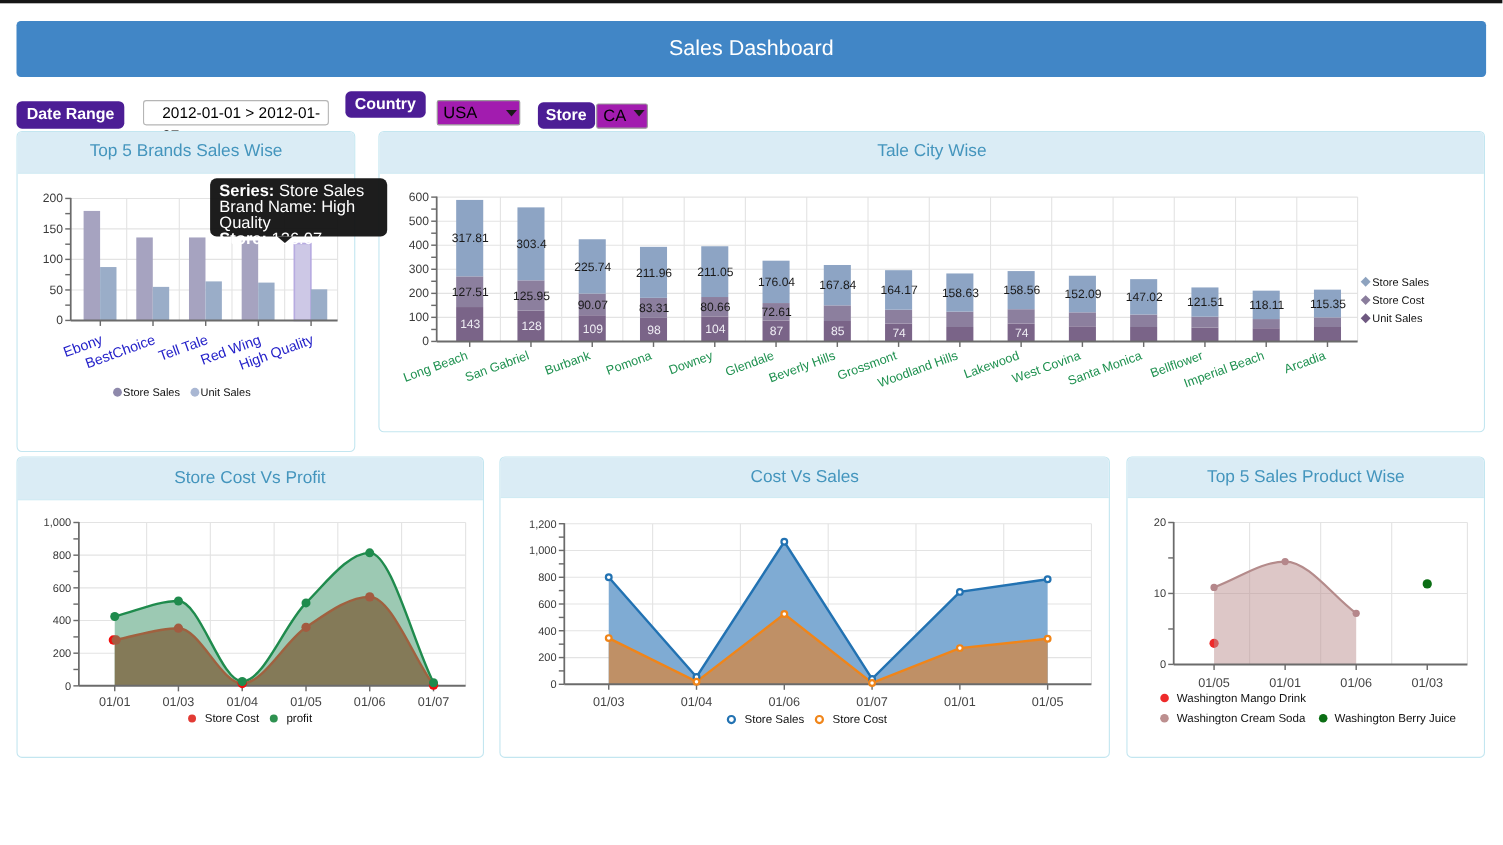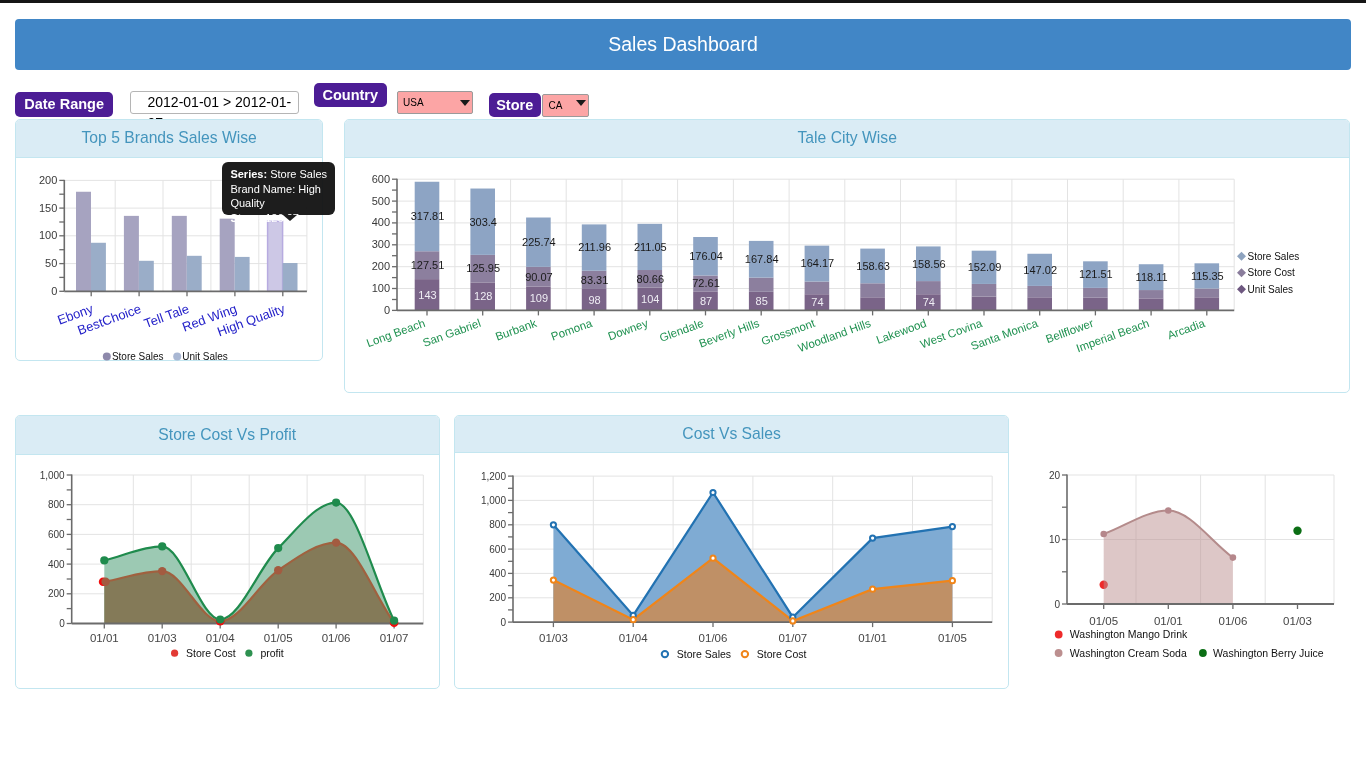--- a/index.html
+++ b/index.html
@@ -2,61 +2,66 @@
 <html><head>
 <meta charset="utf-8">
 <style>
 * { margin:0; padding:0; box-sizing:border-box; }
 html,body { width:1366px; height:768px; background:#fff; font-family:"Liberation Sans", sans-serif; overflow:hidden; }
 #page { position:relative; width:1366px; height:768px; }
 #topbar { position:absolute; left:0; top:0; width:1366px; height:2.5px; background:#161616; }
 #hdr { position:absolute; left:15px; top:19px; width:1336px; height:51px; background:#4186c6; border-radius:4px; color:#fff; text-align:center; line-height:51px; font-size:19.5px; }
 .btn { position:absolute; background:#4c1d95; color:#fff; font-weight:bold; font-size:14.5px; border-radius:5px; text-align:center; }
 .inp { position:absolute; background:#fff; border:1px solid #b5b5b5; border-radius:3px; color:#000; font-size:14px; }
-.sel { position:absolute; background:#fca5a5; border:1px solid #9a9a9a; color:#000; font-size:10px; border-radius:2px; }
+.sel { position:absolute; background:#a21caf; border:1px solid #9a9a9a; color:#000; font-size:15px; border-radius:2px; }
 .arrow { position:absolute; width:0; height:0; border-left:5.5px solid transparent; border-right:5.5px solid transparent; border-top:6px solid #1a1a1a; }
 .panel { position:absolute; border:1px solid #c3e6f0; border-radius:5px; background:#fff; }
 .phead { background:#daecf5; border-bottom:1px solid #c3e6f0; border-radius:4px 4px 0 0; text-align:center; display:flex; align-items:center; justify-content:center; color:#4495bd; font-size:15.7px; }
 #chartsvg { position:absolute; left:0; top:0; }
-#tooltip { position:absolute; left:222px; top:161.8px; width:113px; height:53.4px; background:rgba(17,17,17,0.95); border-radius:6px; color:#fff; font-size:11px; padding:5.2px 0 0 8.4px; line-height:14.7px; }
+#tooltip { position:absolute; left:191px; top:161.8px; width:161px; height:53.4px; background:rgba(17,17,17,0.95); border-radius:6px; color:#fff; font-size:15px; padding:5.2px 0 0 8.4px; line-height:14.7px; }
 #tooltip:after { content:""; position:absolute; left:61px; top:100%; width:0; height:0; border-left:7px solid transparent; border-right:7px solid transparent; border-top:6.5px solid rgba(17,17,17,0.95); }
 </style>
 </head>
 <body>
 <div id="page">
 <div id="topbar"></div>
 <div id="hdr">Sales Dashboard</div>
 
 <div class="btn" style="left:15.3px;top:92px;width:97.7px;height:24.5px;line-height:24.5px;">Date Range</div>
 <div class="inp" style="left:129.5px;top:90.5px;width:169.5px;height:23.5px;line-height:21.5px;padding-left:17px;">2012-01-01 &gt; 2012-01-07</div>
 <div class="btn" style="left:314px;top:83px;width:72.5px;height:24px;line-height:24px;">Country</div>
 <div class="sel" style="left:397px;top:90.5px;width:76px;height:23px;line-height:21px;padding-left:5px;">USA</div>
 <div class="arrow" style="left:459.5px;top:99.5px;"></div>
 <div class="btn" style="left:488.5px;top:92.5px;width:52.5px;height:24px;line-height:24px;">Store</div>
 <div class="sel" style="left:541.5px;top:94px;width:47px;height:23px;line-height:21px;padding-left:6px;">CA</div>
 <div class="arrow" style="left:575.5px;top:99.5px;"></div>
 
-<div class="panel" style="left:15.3px;top:118.6px;width:307.7px;height:242px;">
+<div class="panel" style="left:15.3px;top:118.6px;width:307.7px;height:292px;">
 <div class="phead" style="height:38.70000000000002px;">
         <span>Top 5 Brands Sales Wise</span>
       </div>
 </div>
     <div class="panel" style="left:344.2px;top:118.6px;width:1006.0px;height:274.6px;">
 <div class="phead" style="height:38.70000000000002px;">
         <span>Tale City Wise</span>
       </div>
 </div>
     <div class="panel" style="left:14.7px;top:415.3px;width:425.0px;height:273.49999999999994px;">
 <div class="phead" style="height:39px;">
         <span>Store Cost Vs Profit</span>
       </div>
 </div>
     <div class="panel" style="left:454.1px;top:415.3px;width:555.0px;height:273.7px;">
 <div class="phead" style="height:36.599999999999966px;justify-content:center;">
         <span>Cost Vs Sales</span>
+      </div>
+</div>
+    <div class="panel" style="left:1023.8px;top:415.0px;width:326.70000000000005px;height:274.29999999999995px;">
+<div class="phead" style="height:36.89999999999998px;">
+        <span>Top 5 Sales Product Wise</span>
       </div>
 </div>
 
 <svg id="chartsvg" width="1366" height="768" viewBox="0 0 1366 768" font-family="Liberation Sans, sans-serif">
 <line x1="64.3" y1="263.6" x2="306.9" y2="263.6" stroke="#e3e3e3" stroke-width="1"></line>
 <line x1="64.3" y1="235.8" x2="306.9" y2="235.8" stroke="#e3e3e3" stroke-width="1"></line>
 <line x1="64.3" y1="208.1" x2="306.9" y2="208.1" stroke="#e3e3e3" stroke-width="1"></line>
 <line x1="64.3" y1="180.4" x2="306.9" y2="180.4" stroke="#e3e3e3" stroke-width="1"></line>
 <line x1="115.2" y1="180.4" x2="115.2" y2="291.3" stroke="#e3e3e3" stroke-width="1"></line>
 <line x1="163.0" y1="180.4" x2="163.0" y2="291.3" stroke="#e3e3e3" stroke-width="1"></line>

